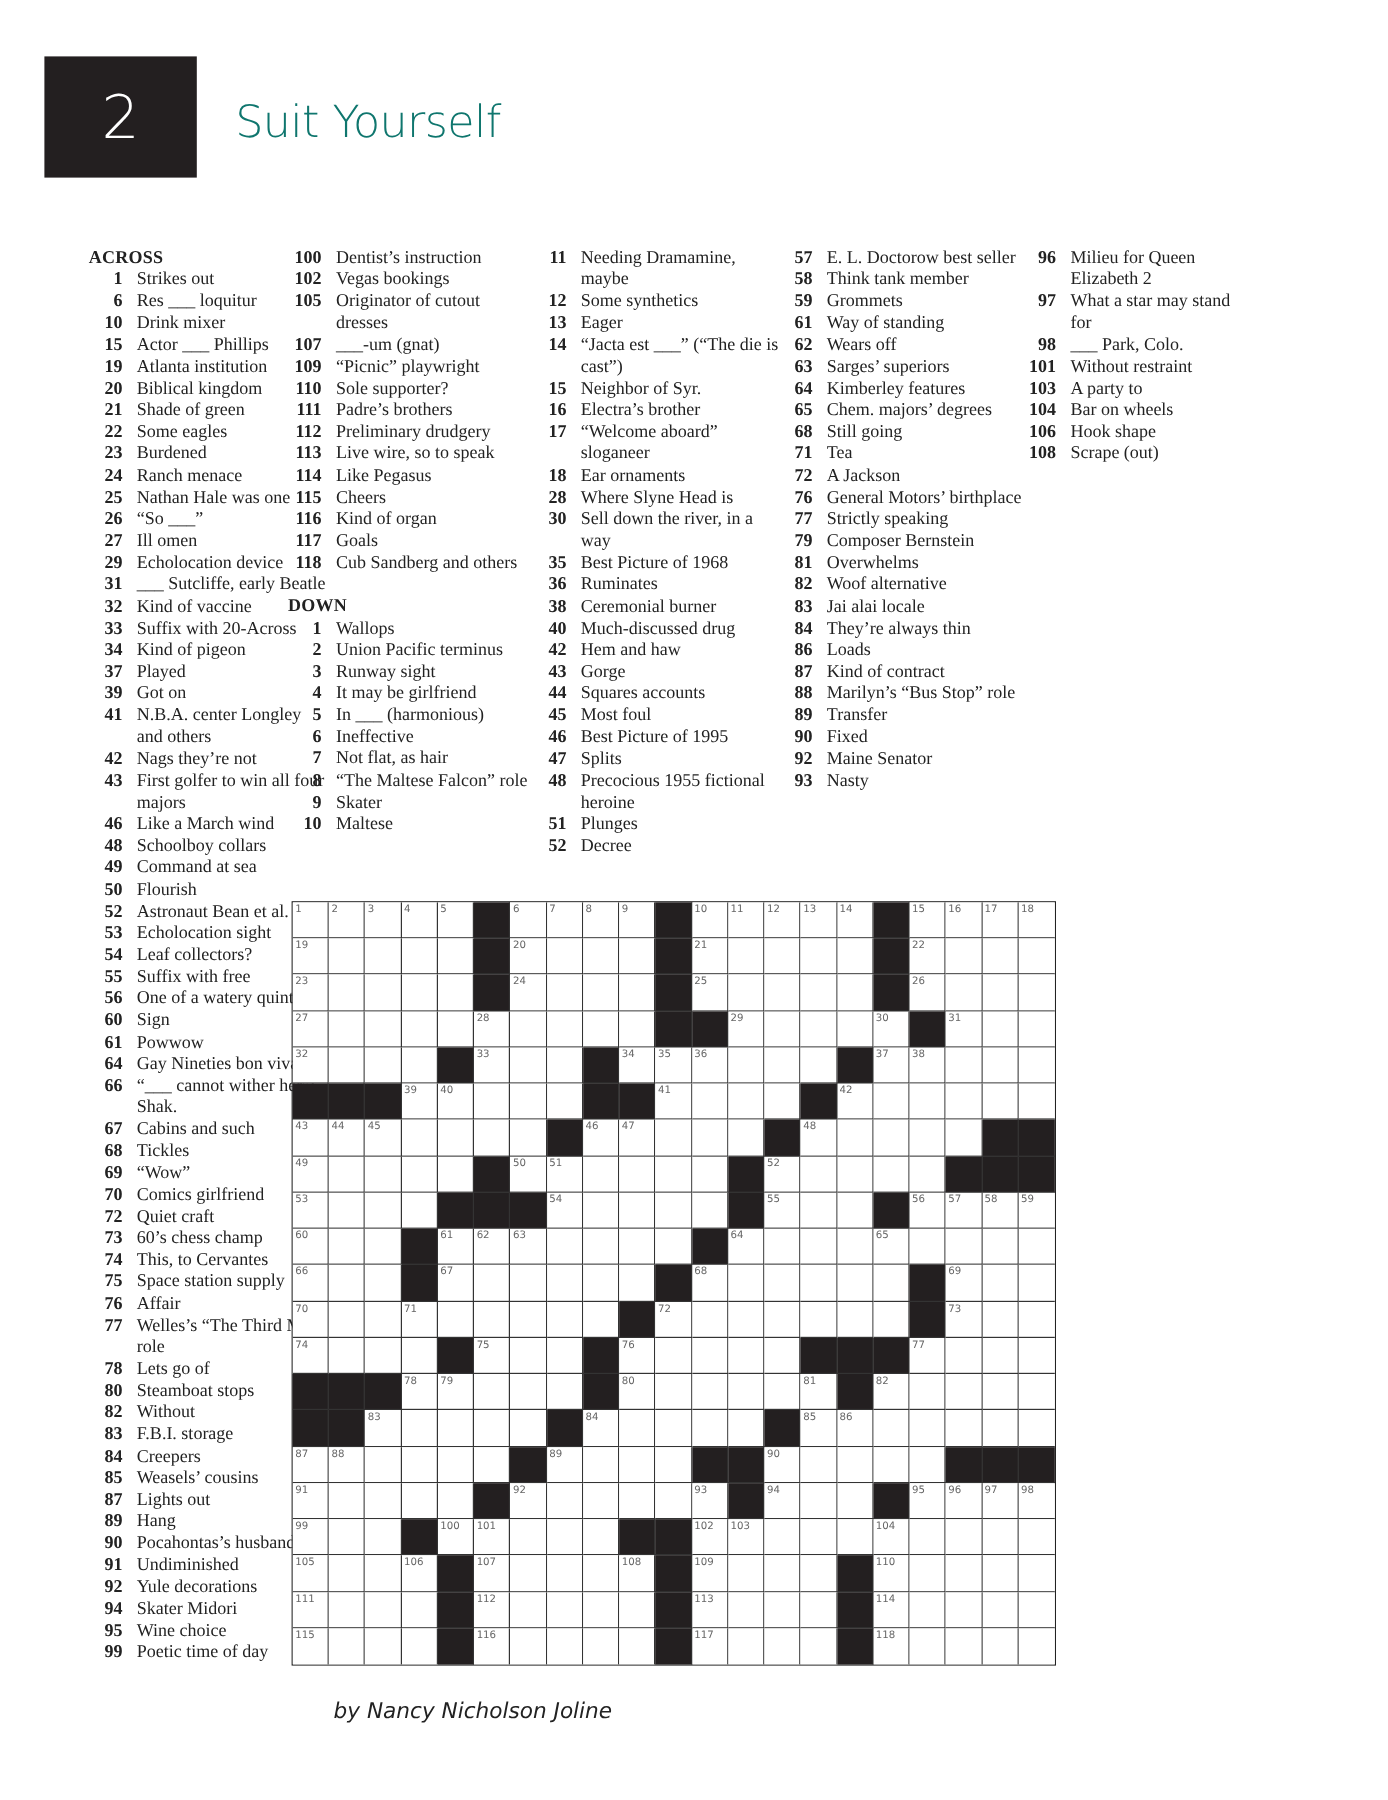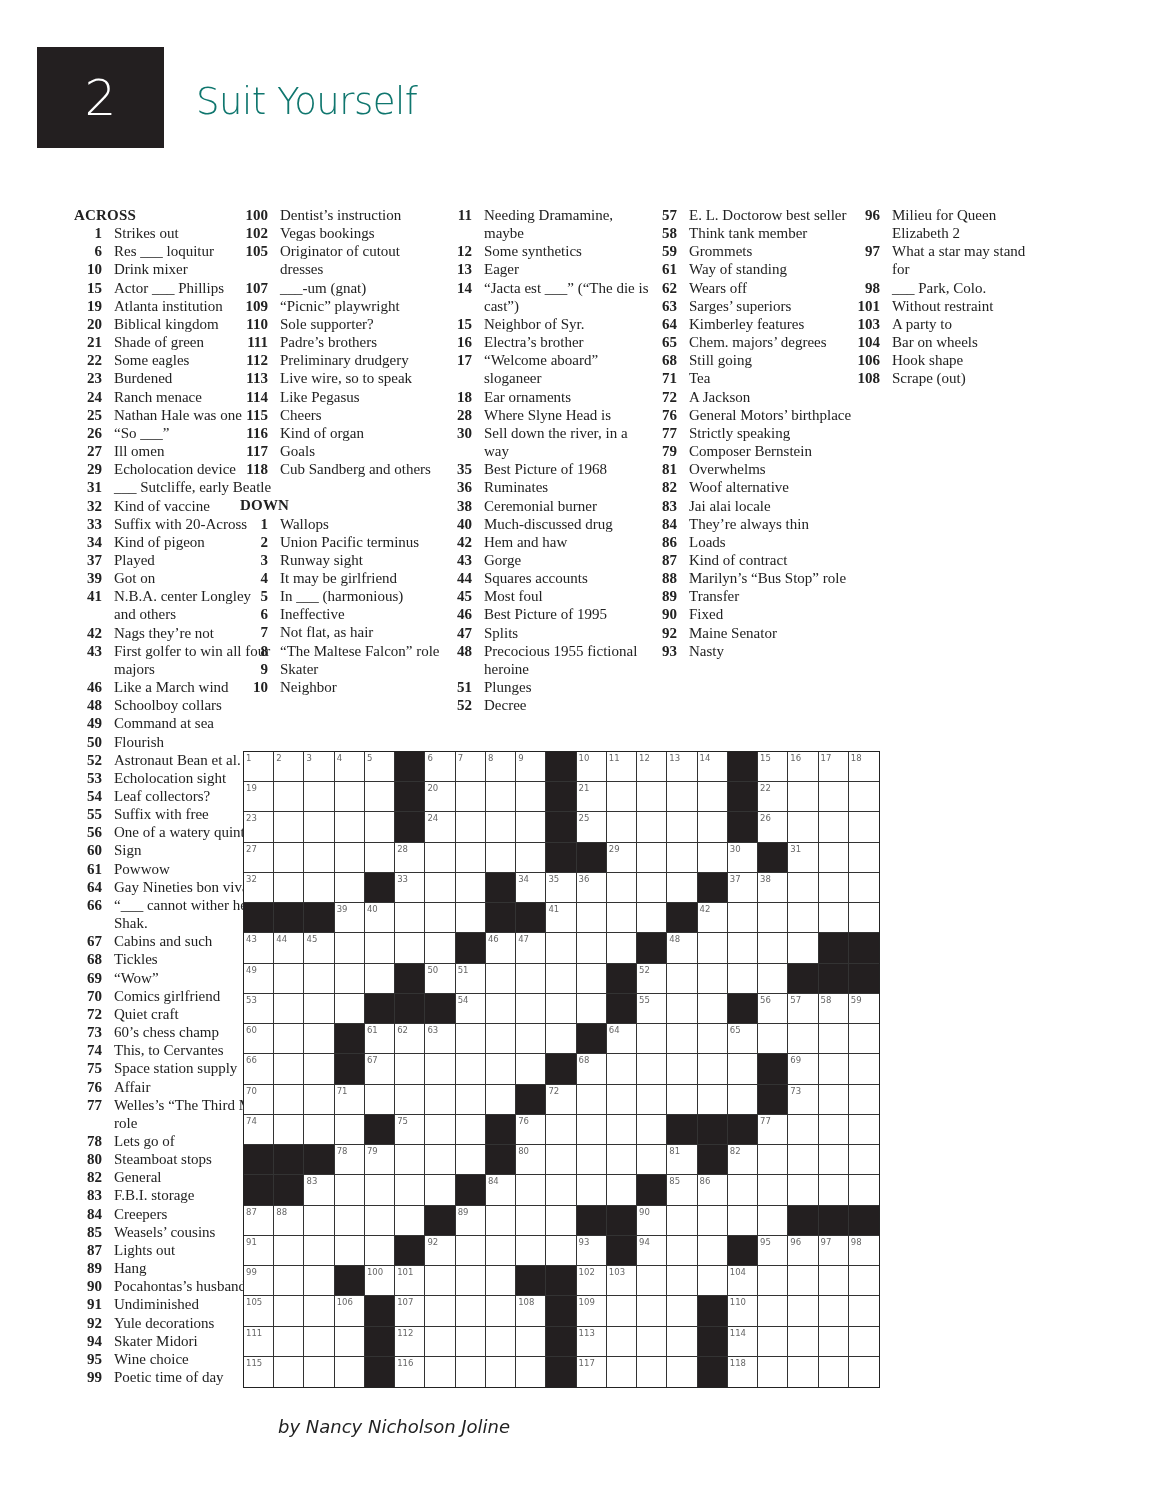--- a/index.html
+++ b/index.html
@@ -219,21 +219,21 @@
       <div class="clue">
         <span class="n">78</span>
         <span class="t">Lets go of</span>
       </div>
       <div class="clue">
         <span class="n">80</span>
         <span class="t">Steamboat stops</span>
       </div>
       <div class="clue">
         <span class="n">82</span>
-        <span class="t">General</span>
+        <span class="t">Without</span>
       </div>
       <div class="clue">
         <span class="n">83</span>
         <span class="t">F.B.I. storage</span>
       </div>
       <div class="clue">
         <span class="n">84</span>
         <span class="t">Creepers</span>
       </div>
       <div class="clue">
@@ -367,21 +367,21 @@
       <div class="clue">
         <span class="n">8</span>
         <span class="t">“The Maltese Falcon” role</span>
       </div>
       <div class="clue">
         <span class="n">9</span>
         <span class="t">Skater</span>
       </div>
       <div class="clue">
         <span class="n">10</span>
-        <span class="t">Neighbor</span>
+        <span class="t">Maltese</span>
       </div>
     </div>
 </div>
 <div class="col" id="c3" style="left:444px; width:205px;">
   <div class="list">
       <div class="clue">
         <span class="n">11</span>
         <span class="t">Needing Dramamine, maybe</span>
       </div>
       <div class="clue">

